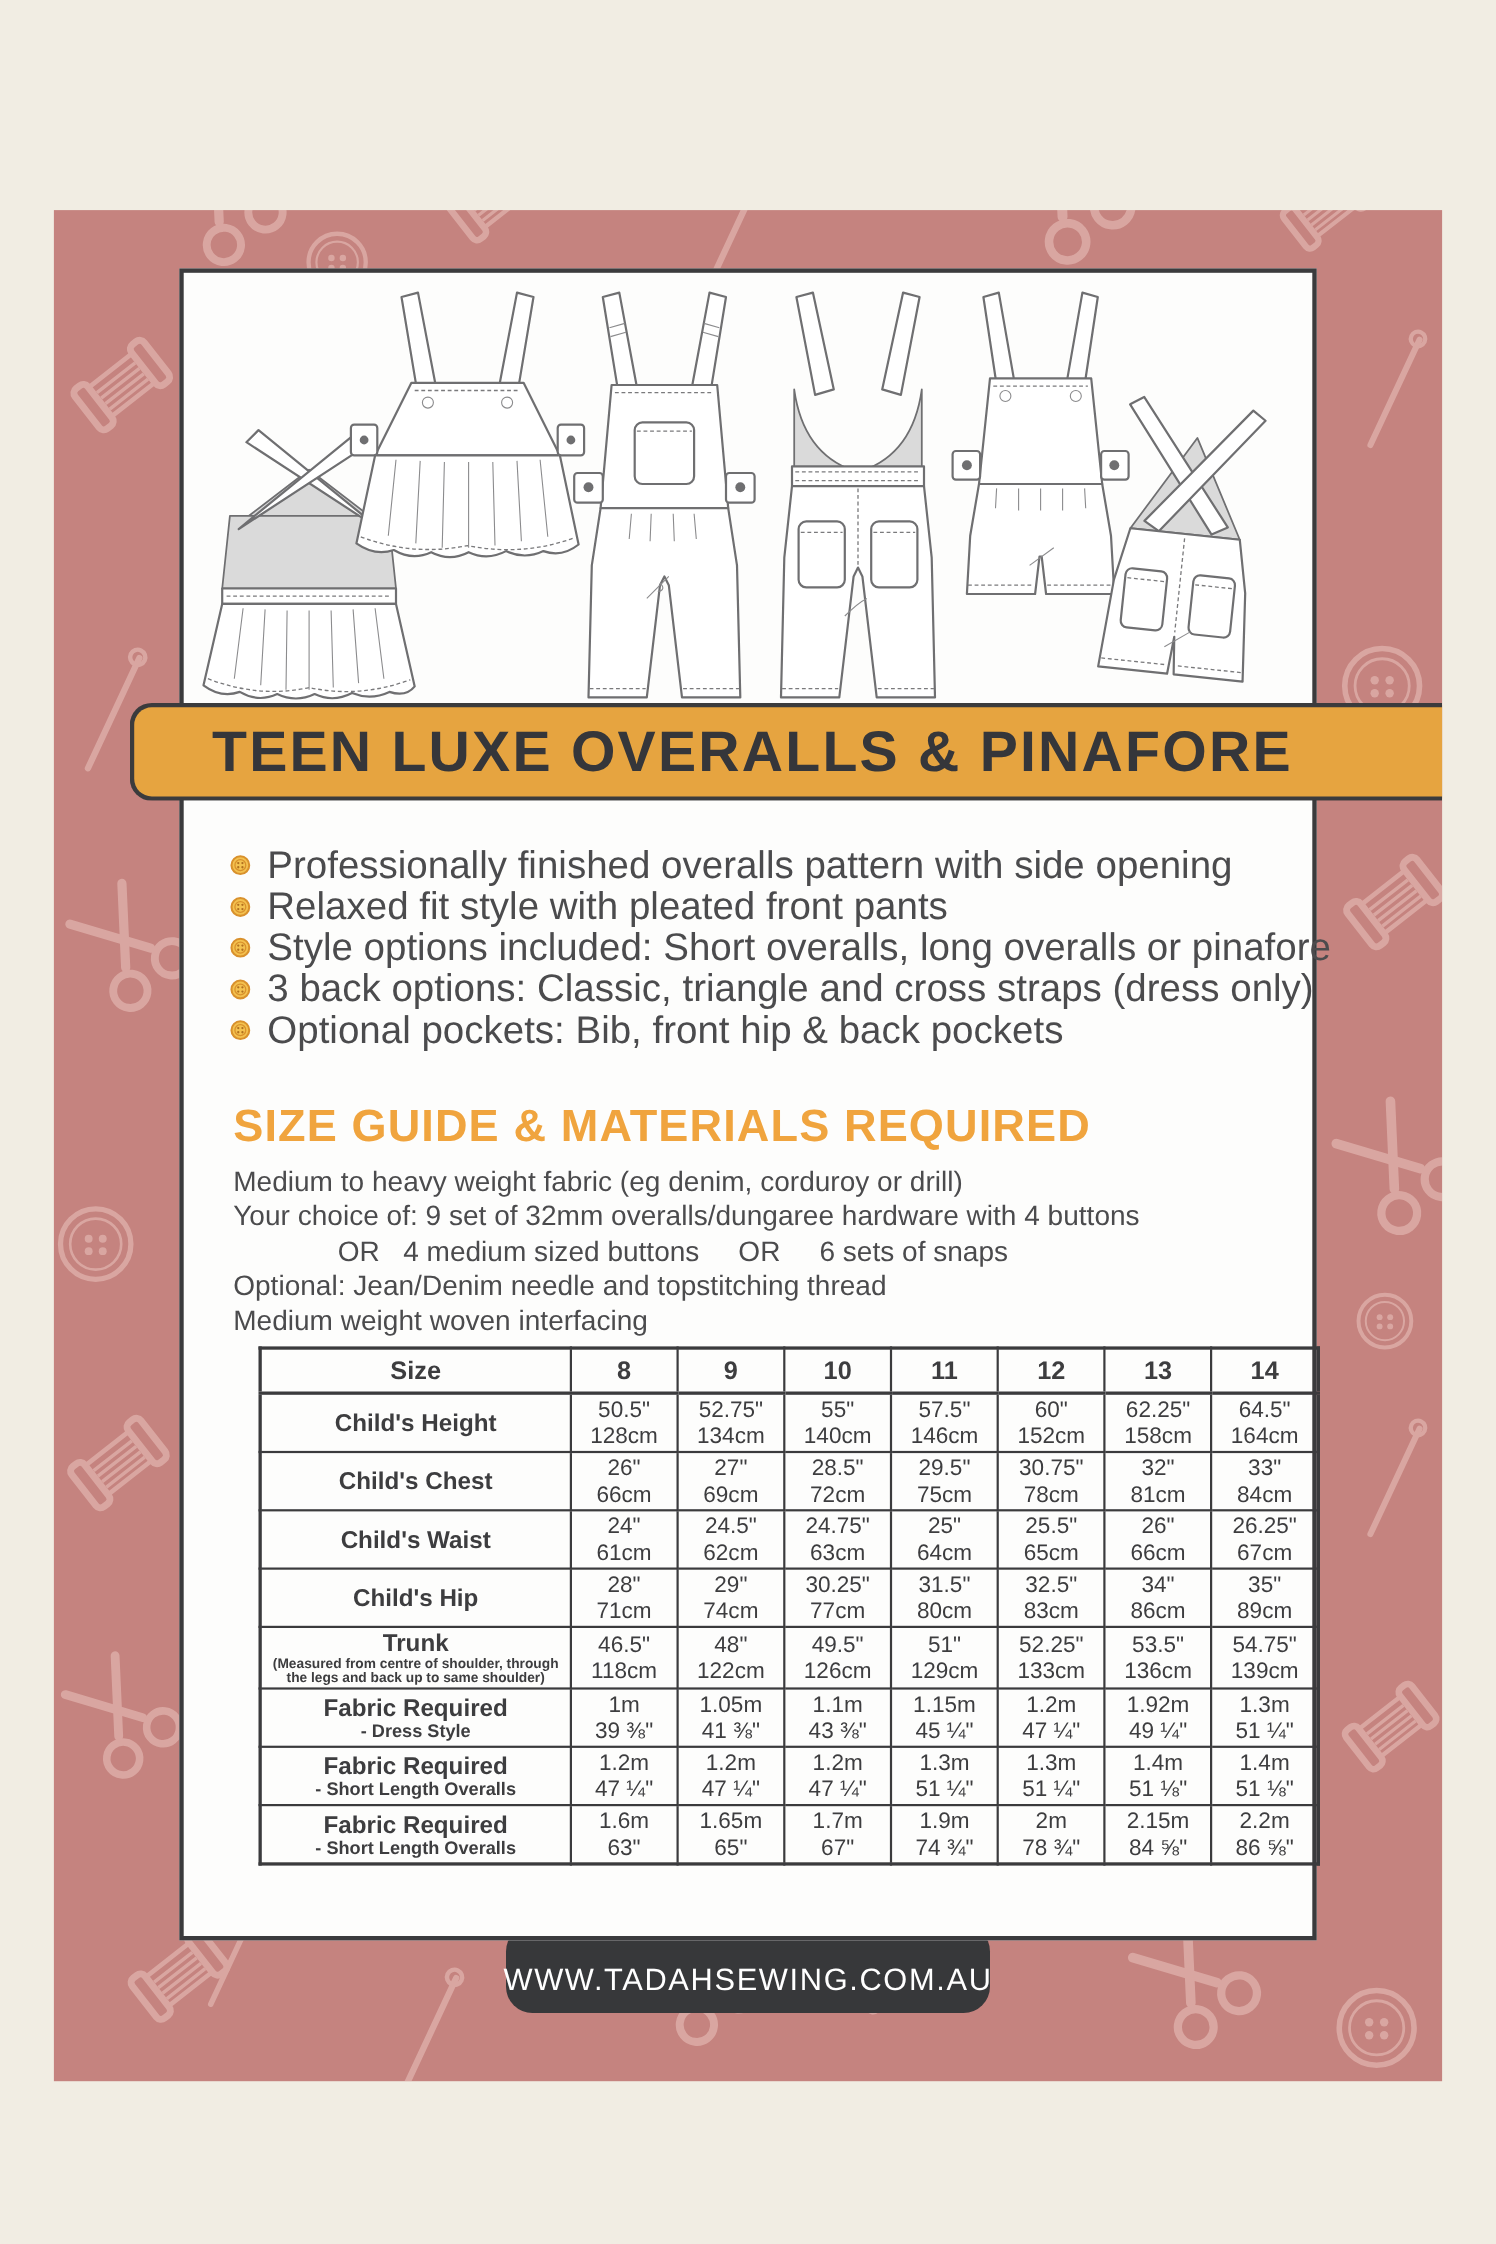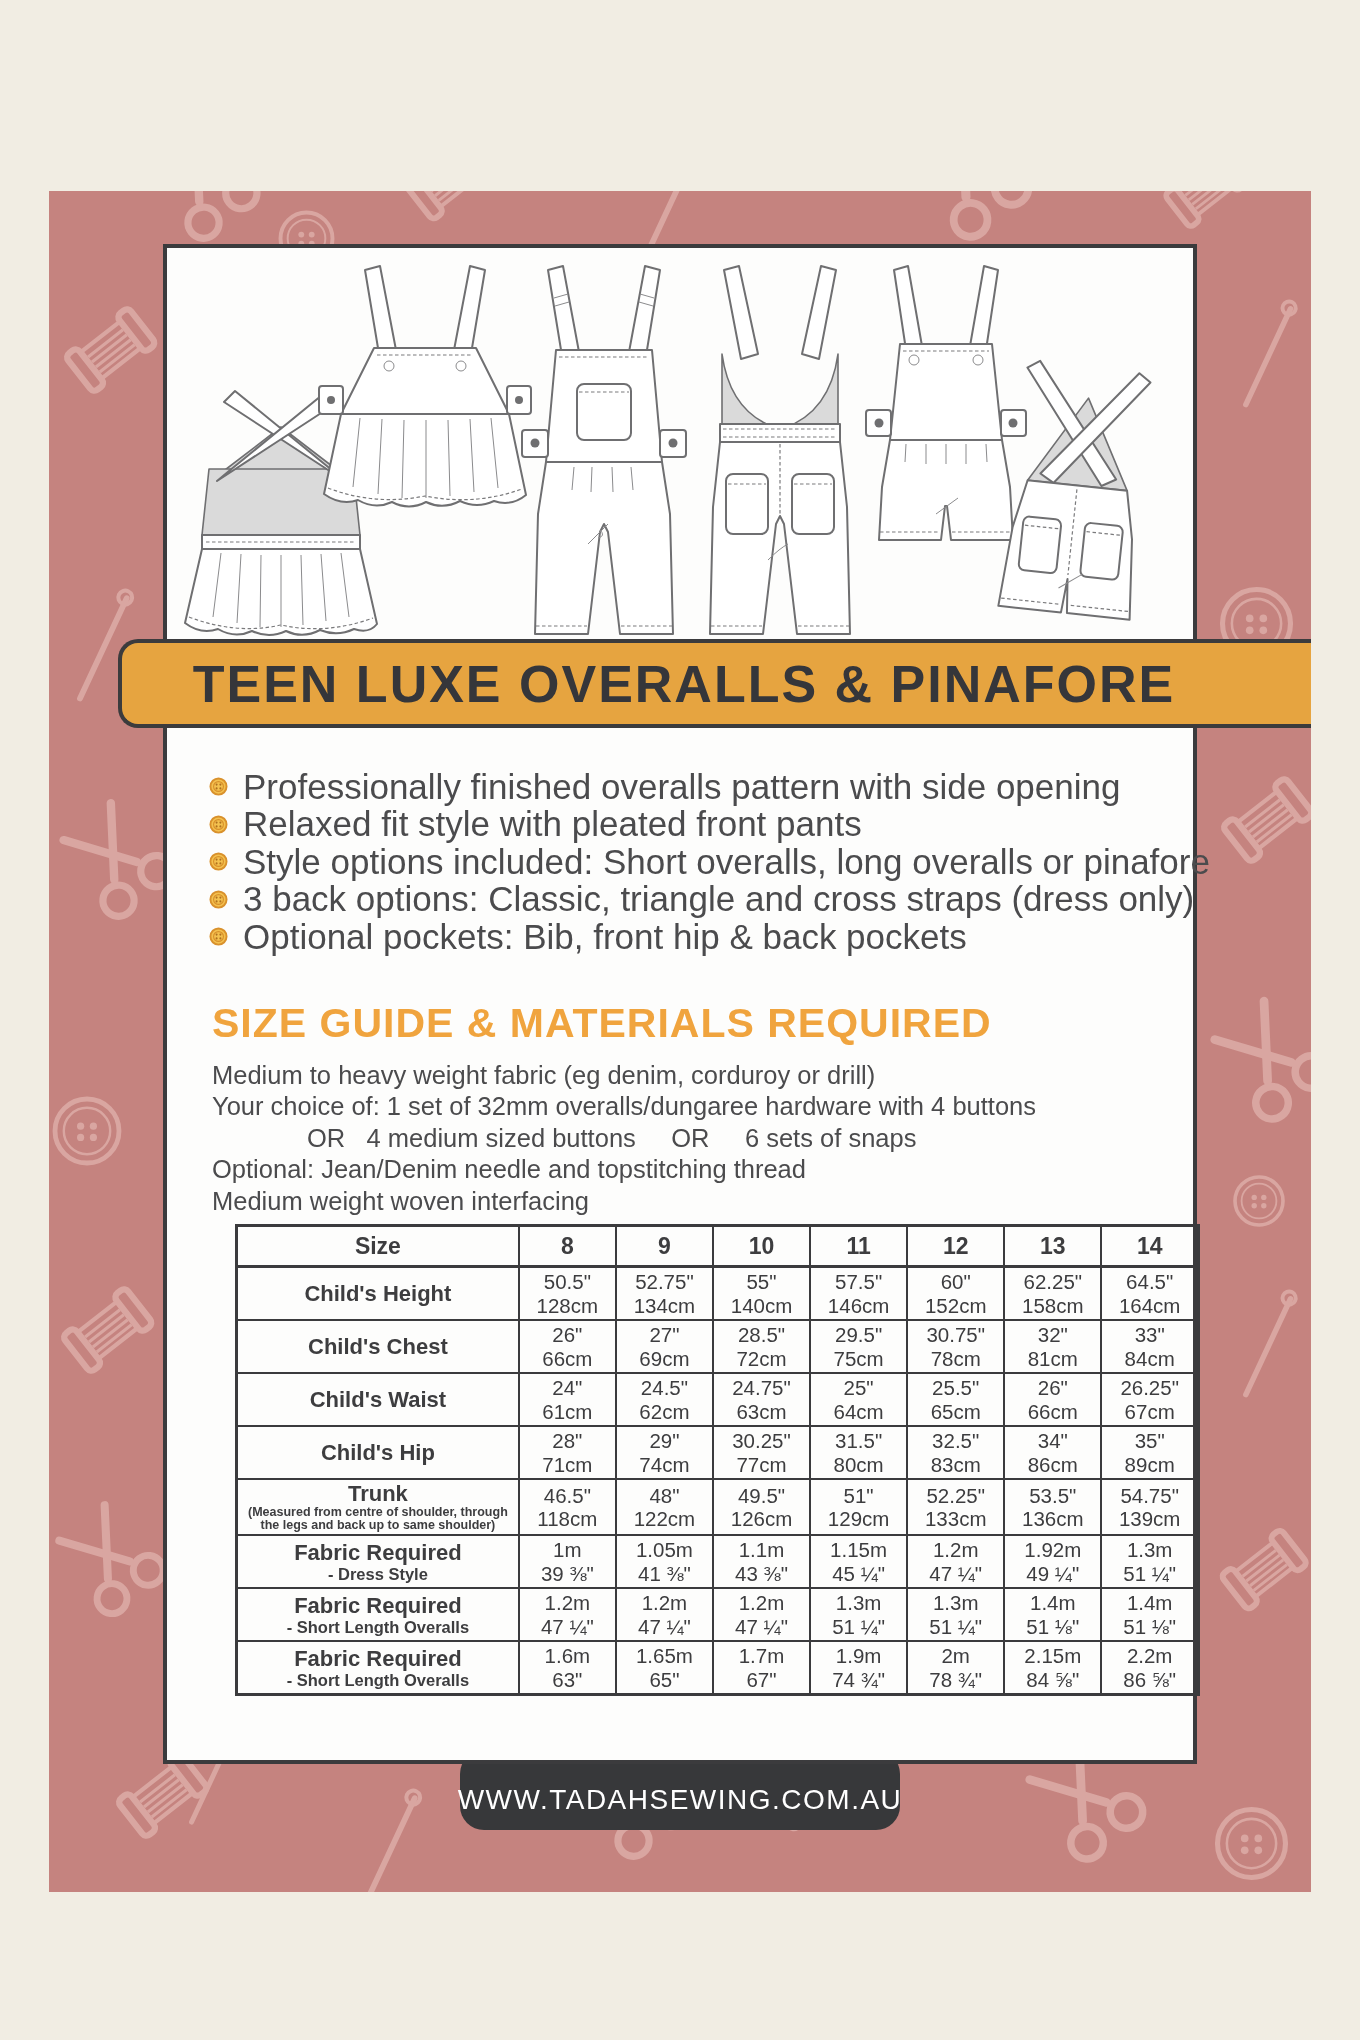--- a/index.html
+++ b/index.html
@@ -384,21 +384,21 @@
               <circle cx="8" cy="12" r="1.1" fill="#b06f1e"></circle>
               <circle cx="12" cy="12" r="1.1" fill="#b06f1e"></circle>
             </svg>
           </span>
           <span>Optional pockets: Bib, front hip &amp; back pockets</span>
         </li>
       </ul>
 
     <div class="sg-heading">SIZE GUIDE &amp; MATERIALS REQUIRED</div>
 
-    <div class="materials"><div>Medium to heavy weight fabric (eg denim, corduroy or drill)</div><div>Your choice of: 1 set of 32mm overalls/dungaree hardware with 4 buttons</div><div class="indent">OR   4 medium sized buttons     OR     6 sets of snaps</div><div>Optional: Jean/Denim needle and topstitching thread</div><div>Medium weight woven interfacing</div></div>
+    <div class="materials"><div>Medium to heavy weight fabric (eg denim, corduroy or drill)</div><div>Your choice of: 9 set of 32mm overalls/dungaree hardware with 4 buttons</div><div class="indent">OR   4 medium sized buttons     OR     6 sets of snaps</div><div>Optional: Jean/Denim needle and topstitching thread</div><div>Medium weight woven interfacing</div></div>
 
     <table class="size-table">
       <colgroup>
           <col style="width: 282px;">
           <col style="width: 97px;">
           <col style="width: 97px;">
           <col style="width: 97px;">
           <col style="width: 97px;">
           <col style="width: 97px;">
           <col style="width: 97px;">

